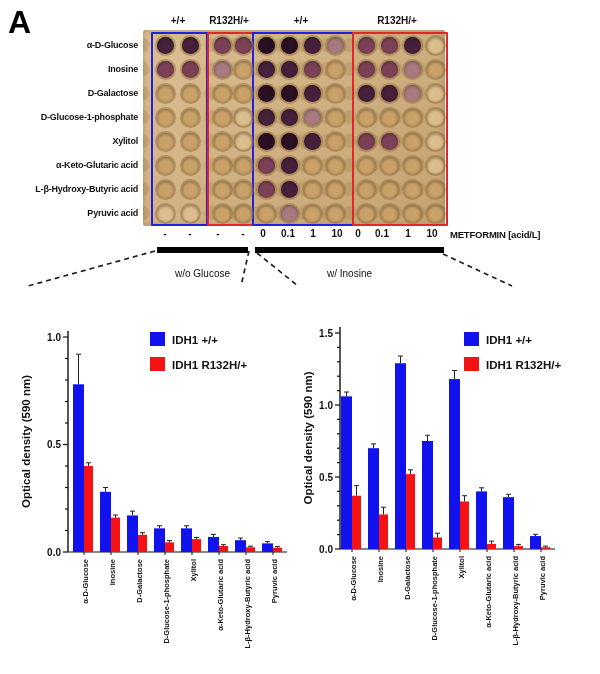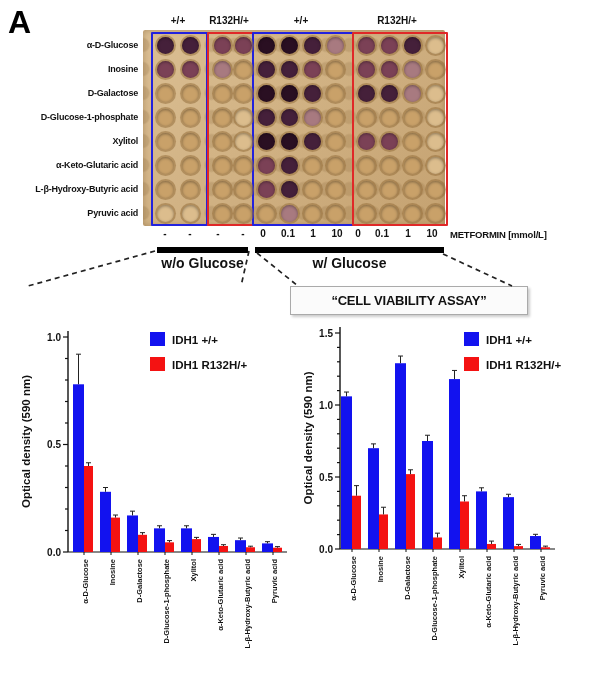--- a/index.html
+++ b/index.html
@@ -19,21 +19,21 @@
         box-shadow:0 0 0 2px rgba(150,112,60,0.55), inset 0 1px 3px rgba(0,0,0,0.35);}
   .gbox{position:absolute;top:2px;height:190px;border-radius:1px;}
   .gbox.blue{border:2px solid #2222dd;}
   .gbox.red{border:2px solid #e02828;}
   .hdr{position:absolute;top:15px;font-size:10px;font-weight:bold;transform:translateX(-50%);white-space:nowrap;}
   .rowlab{position:absolute;right:462px;font-size:9px;font-weight:bold;white-space:nowrap;
           transform:translateY(-50%);letter-spacing:-0.2px;}
   .metval{position:absolute;top:228px;font-size:10px;font-weight:bold;transform:translateX(-50%);}
   #metlabel{left:450px;top:229px;font-size:9.5px;font-weight:bold;letter-spacing:-0.2px;}
   .groupbar{position:absolute;top:247px;height:6px;background:#000;}
-  .grouplabel{position:absolute;top:255px;text-align:center;font-size:14px;font-weight:bold;}
+  .grouplabel{position:absolute;top:268px;text-align:center;font-size:10px;font-weight:normal;}
   .assaybox{position:absolute;top:286px;height:27px;border:1px solid #aaa;background:#fbfbfb;
             box-shadow:1.5px 1.5px 2.5px rgba(0,0,0,0.2);display:flex;align-items:center;
             justify-content:center;font-weight:bold;font-size:13px;letter-spacing:-0.2px;white-space:nowrap;}
   svg text{font-family:"Liberation Sans",sans-serif;}
 </style>
 </head>
 <body>
 
 <div id="fig">
   <div id="panelA" class="abs">A</div>
@@ -136,28 +136,27 @@
       <div class="well" style="left: 160.5px; top: 174.5px; background: rgb(201, 161, 105);"></div>
       <div class="well" style="left: 183.5px; top: 174.5px; background: rgb(201, 161, 105);"></div>
       <div class="well" style="left: 214.5px; top: 174.5px; background: rgb(201, 161, 105);"></div>
       <div class="well" style="left: 237.5px; top: 174.5px; background: rgb(201, 161, 105);"></div>
       <div class="well" style="left: 260.5px; top: 174.5px; background: rgb(201, 161, 105);"></div>
       <div class="well" style="left: 283.5px; top: 174.5px; background: rgb(201, 161, 105);"></div>
     </div>
   <div id="headers"></div>
   <div id="rowlabels"></div>
   <div id="metrow"></div>
-  <div id="metlabel" class="abs">METFORMIN [mmol/L]</div>
+  <div id="metlabel" class="abs">METFORMIN [acid/L]</div>
 
   <div id="gb1" class="groupbar" style="left:157px;width:91px;"></div>
   <div id="gb2" class="groupbar" style="left:255px;width:189px;"></div>
   <div class="grouplabel" style="left:157px;width:91px;">w/o Glucose</div>
-  <div class="grouplabel" style="left:255px;width:189px;">w/ Glucose</div>
-
-  <div class="assaybox" style="left:290px;width:236px;">“CELL VIABILITY ASSAY”</div>
+  <div class="grouplabel" style="left:255px;width:189px;">w/ Inosine</div>
+
 
   <svg id="overlay" class="abs" style="left:0;top:0;" width="600" height="674">
       <line x1="155" y1="251" x2="28" y2="286" stroke="#222" stroke-width="1.7" stroke-dasharray="5 4"></line>
       <line x1="249" y1="251" x2="241" y2="286" stroke="#222" stroke-width="1.7" stroke-dasharray="5 4"></line>
       <line x1="257" y1="253" x2="298" y2="286" stroke="#222" stroke-width="1.7" stroke-dasharray="5 4"></line>
       <line x1="443" y1="254" x2="512" y2="286" stroke="#222" stroke-width="1.7" stroke-dasharray="5 4"></line>
       <line x1="68" y1="552" x2="68" y2="331" stroke="#111" stroke-width="1.4"></line>
       <line x1="68" y1="552" x2="287" y2="552" stroke="#111" stroke-width="1.2"></line>
       <line x1="68" y1="552" x2="63" y2="552" stroke="#111" stroke-width="1.2"></line>
       <text x="61" y="555.5" font-size="10" font-weight="bold" text-anchor="end" fill="#111">0.0</text>

